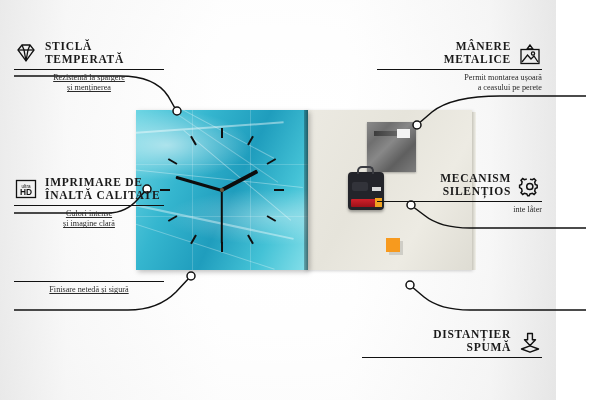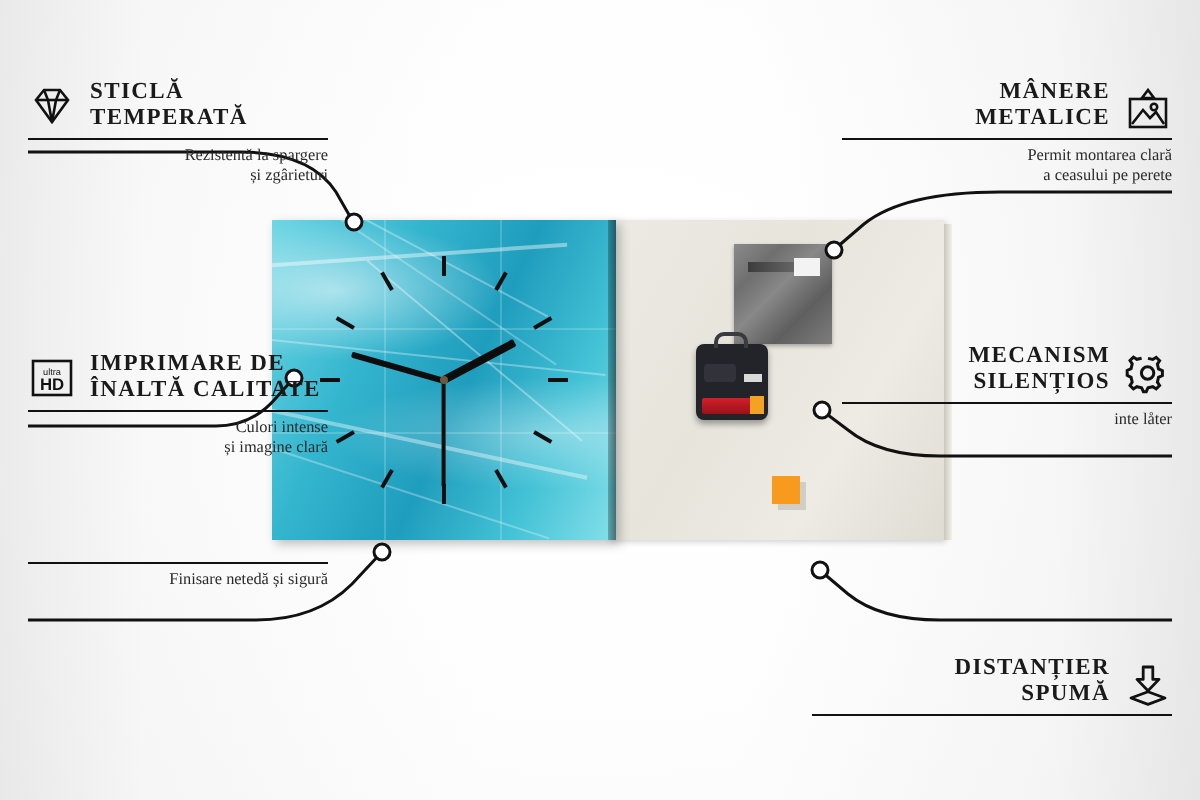--- a/index.html
+++ b/index.html
@@ -4,21 +4,21 @@
 <style>
   * { margin:0; padding:0; box-sizing:border-box; }
   html,body { width:600px; height:400px; }
   body {
     font-family:"Liberation Serif", serif;
     background:#ffffff;
     position:relative;
     overflow:hidden;
   }
   #stage {
-    position:absolute; left:0; top:0; width:600px; height:400px;
+    position:absolute; left:0; top:0; width:556px; height:400px;
     background:
       radial-gradient(ellipse 420px 300px at 50% 45%, #ffffff 0%, #fdfdfd 45%, #f4f4f4 75%, #ebebeb 100%);
   }
   #stage::before{
     content:""; position:absolute; left:0; top:0; width:100%; height:100%;
     background:linear-gradient(90deg,#e8e8e8 0%,#f8f8f8 12%,#ffffff 40%,#ffffff 62%,#f6f6f6 88%,#e4e4e4 100%);
     opacity:.75;
   }
 
   
@@ -103,21 +103,21 @@
   
   .callout{ position:absolute; }
   .co-title{
     font-size:11.5px; font-weight:bold; letter-spacing:.7px; color:#1a1a1a;
     line-height:13px; text-transform:uppercase; white-space:nowrap;
   }
   .co-rule{ height:1.4px; background:#111; margin:3px 0 3px; }
   .co-desc{ font-size:8.2px; color:#2a2a2a; line-height:10px; white-space:nowrap; }
   .left .co-head{ display:flex; align-items:center; gap:7px; }
   .left .co-title{ text-align:left; }
-  .left .co-desc{ text-align:right; }
+  .left .co-desc{ text-align:center;text-decoration:underline; }
   .right .co-head{ display:flex; align-items:flex-end; gap:7px; justify-content:flex-end; }
   .right .co-title{ text-align:right; }
   .right .co-desc{ text-align:right; }
   .ico{ width:24px; height:22px; flex:0 0 24px; display:block; }
 
   .leader{ position:absolute; left:0; top:0; width:600px; height:400px; pointer-events:none; }
 </style>
 </head>
 <body>
 
@@ -208,21 +208,21 @@
         </g>
       </svg>
       <div>
         <div class="co-title">STICLĂ</div>
         <div class="co-title">TEMPERATĂ</div>
       </div>
     </div>
     <div class="co-rule"></div>
     <div>
       <div class="co-desc">Rezistentă la spargere</div>
-      <div class="co-desc">și zgârieturi</div>
+      <div class="co-desc">și menținerea</div>
     </div>
   </div>
 
   <div class="callout left" style="left:14px; top:176px; width:150px;">
     <div class="co-head">
       <svg class="ico" viewBox="0 0 24 22">
         <rect x="2.5" y="2.5" width="19" height="17" fill="none" stroke="#111" stroke-width="1.3"></rect>
         <text x="12" y="9.6" font-family="Liberation Sans, sans-serif" font-size="4.6" text-anchor="middle" fill="#111">ultra</text>
         <text x="12" y="17" font-family="Liberation Sans, sans-serif" font-size="8.4" font-weight="bold" text-anchor="middle" fill="#111">HD</text>
       </svg>
@@ -255,21 +255,21 @@
         <g fill="none" stroke="#111" stroke-width="1.3">
           <path d="M12 1 L9 5 H15 Z"></path>
           <rect x="3" y="5.5" width="18" height="14"></rect>
           <path d="M4 18 L9.5 11 L13 15 L16 12 L20 18"></path>
           <circle cx="15" cy="9.5" r="1.6"></circle>
         </g>
       </svg>
     </div>
     <div class="co-rule"></div>
     <div>
-      <div class="co-desc">Permit montarea clară</div>
+      <div class="co-desc">Permit montarea ușoară</div>
       <div class="co-desc">a ceasului pe perete</div>
     </div>
   </div>
 
   <div class="callout right" style="right:14px; top:172px; width:165px;">
     <div class="co-head">
       <div>
         <div class="co-title">MECANISM</div>
         <div class="co-title">SILENȚIOS</div>
       </div>

